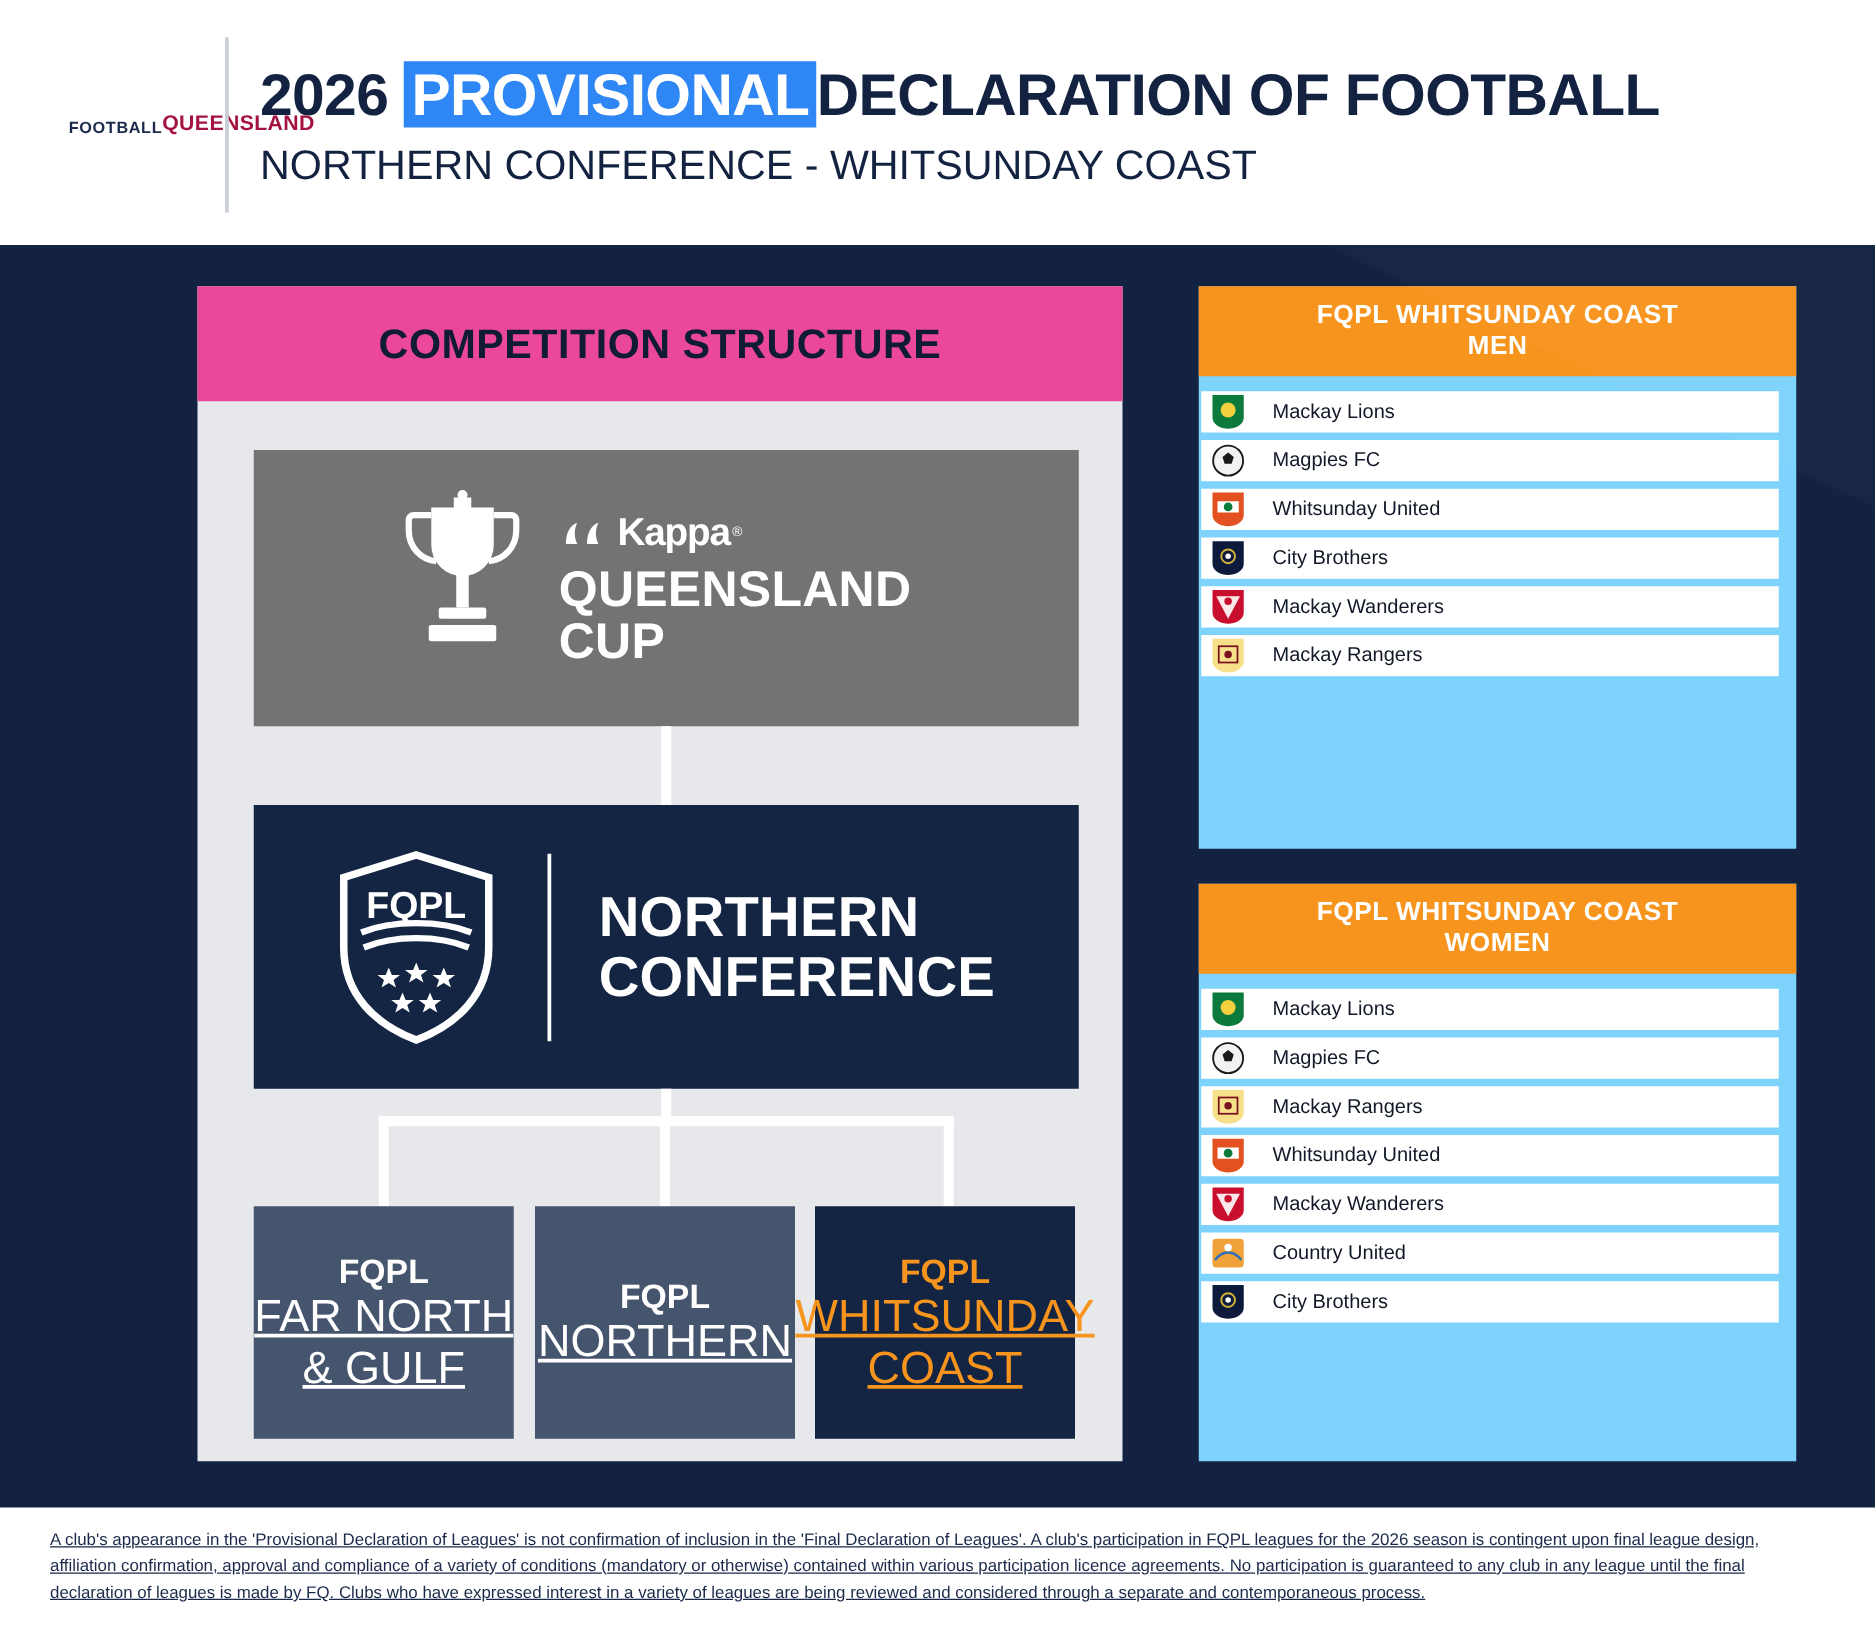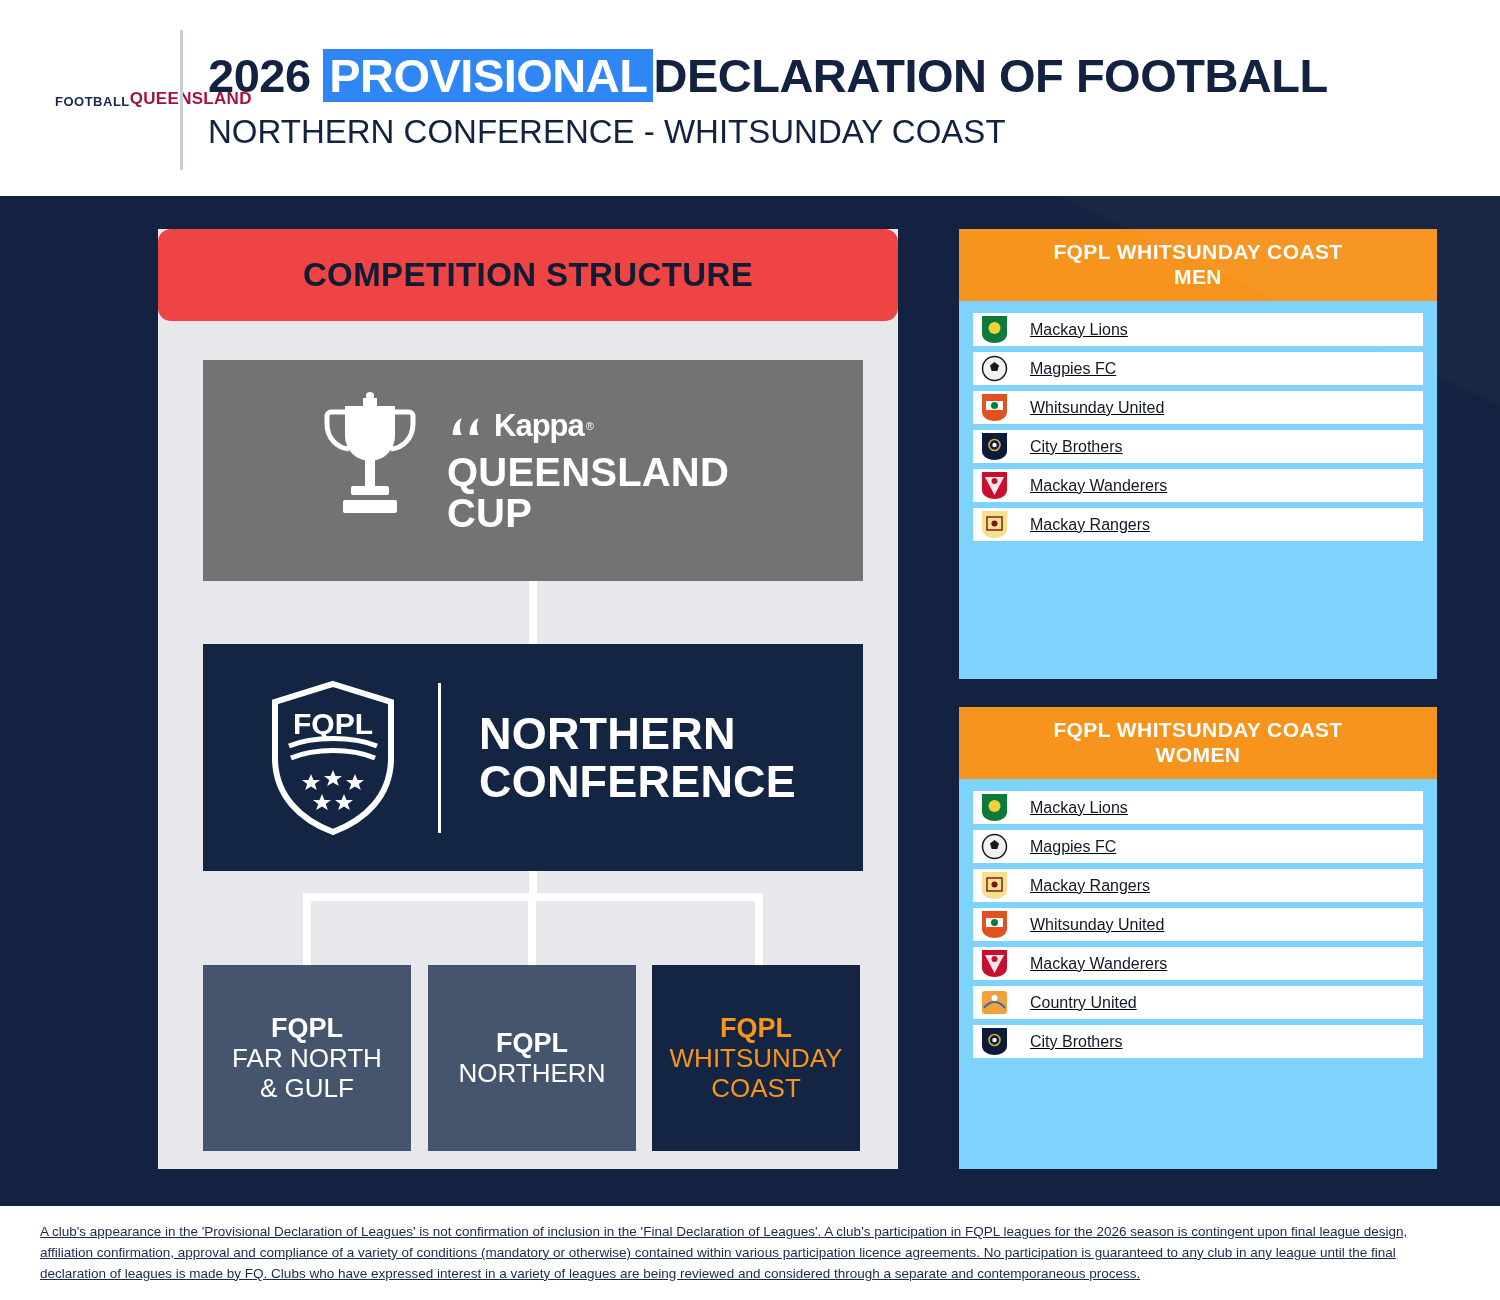--- a/index.html
+++ b/index.html
@@ -59,22 +59,22 @@
     width: 0; height: 0;
   }
 
   
   .structure-panel {
     position: absolute; left: 158px; top: 33px; width: 740px; height: 940px;
     background: #e6e8eb;
   }
   .structure-title {
     position: absolute; left: 0; top: 0; width: 100%; height: 92px;
-    background: #ef4444; display: flex; align-items: center; justify-content: center;
-    font-size: 33px; font-weight: bold; color: #0f1c33; letter-spacing: .4px; border-radius: 13px;
+    background: #ec4899; display: flex; align-items: center; justify-content: center;
+    font-size: 33px; font-weight: bold; color: #0f1c33; letter-spacing: .4px;
   }
 
   .cup-box {
     position: absolute; left: 45px; top: 131px; width: 660px; height: 221px;
     background: #737373; display: flex; align-items: center;
   }
   .trophy { margin-left: 112px; width: 110px; height: 165px; }
   .cup-text { margin-left: 22px; }
   .kappa-row { display: flex; align-items: center; margin-bottom: 8px; }
   .kappa-mark { width: 40px; height: 26px; }
@@ -101,36 +101,36 @@
 
   .league-box {
     position: absolute; top: 736px; width: 208px; height: 186px;
     display: flex; flex-direction: column; align-items: center; justify-content: center;
     text-align: center;
   }
   .lb1 { left: 45px; background: #46556e; }
   .lb2 { left: 270px; background: #46556e; }
   .lb3 { left: 494px; background: #132542; }
   .league-box .l1 { font-size: 27px; font-weight: bold; color: #ffffff; }
-  .league-box .l2 { font-size: 26px; color: #ffffff; line-height: 1.12; }
+  .league-box .l2 { font-size: 36px; color: #ffffff; line-height: 1.12; text-decoration: underline; }
   .lb3 .l1 { color: #f7941d; }
   .lb3 .l2 { color: #f7941d; }
 
   
   .club-panel {
     position: absolute; left: 959px; width: 478px; background: #7dd3fc;
   }
   .cp-men { top: 33px; height: 450px; }
   .cp-women { top: 511px; height: 462px; }
   .club-header {
     height: 72px; background: #f7941d; color: #ffffff;
     display: flex; flex-direction: column; align-items: center; justify-content: center;
     font-size: 21px; font-weight: bold; letter-spacing: .4px; line-height: 1.18;
   }
-  .club-list { padding: 12px 14px 0 14px; text-decoration: underline; }
+  .club-list { padding: 12px 14px 0 2px; }
   .club-row {
     display: flex; align-items: center; height: 33px; background: #ffffff;
     margin-bottom: 6px; padding-left: 8px;
   }
   .club-badge {
     width: 27px; height: 29px; flex: 0 0 27px; border-radius: 3px;
     display: block;
   }
   .club-name {
     margin-left: 22px; font-size: 16px; color: #111827;

